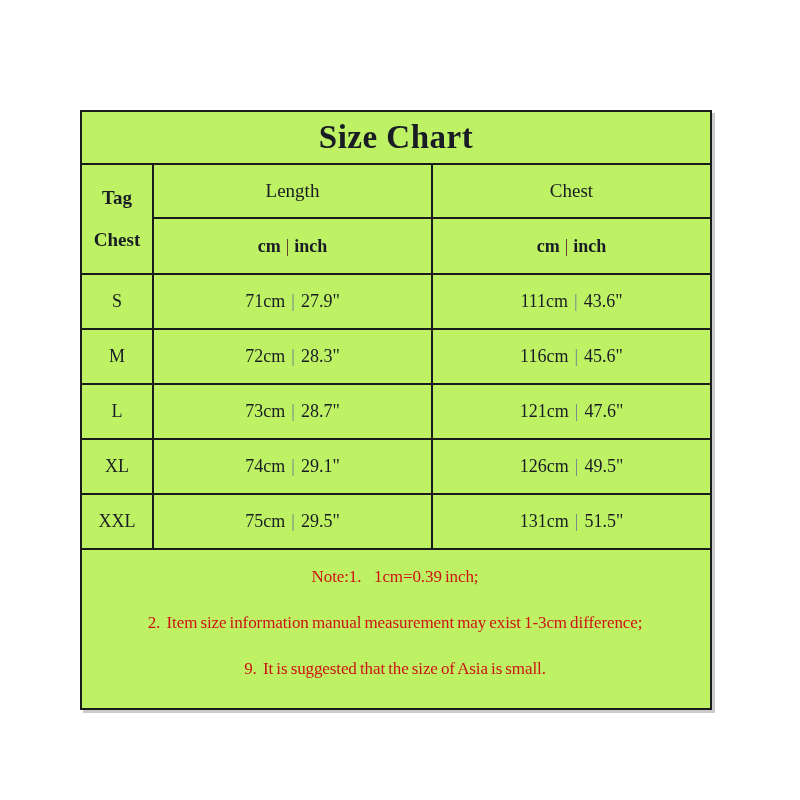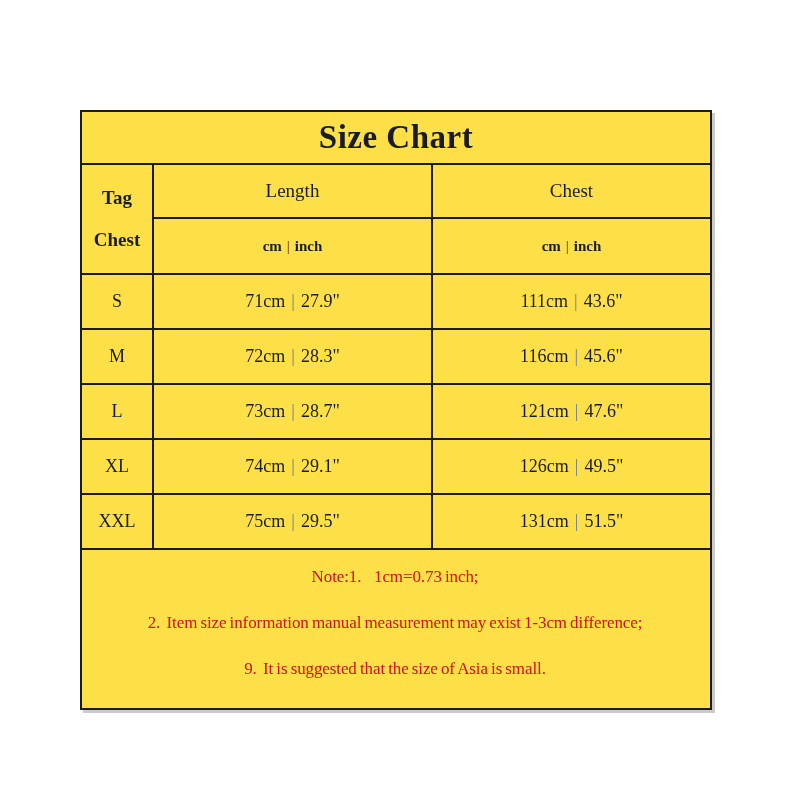--- a/index.html
+++ b/index.html
@@ -17,21 +17,21 @@
   }
   .chart-wrap {
     position: absolute;
     left: 80px;
     top: 110px;
   }
   table.size-chart {
     border-collapse: collapse;
     table-layout: fixed;
     width: 630px;
-    background: #fde047;
+    background: #bef264;
     box-shadow: 3px 3px 0 rgba(140,140,140,0.45);
     padding-left: 32px;
   }
   table.size-chart td {
     border: 2px solid #1b1b1b;
     text-align: center;
     vertical-align: middle;
     overflow: hidden;
   }
   .title-cell {
@@ -50,21 +50,21 @@
     text-align: center;
   }
   .measure-cell {
     height: 50px;
     font-weight: normal;
     font-size: 19px;
   }
   .unit-cell {
     height: 52px;
     font-weight: bold;
-    font-size: 15px;
+    font-size: 18px;
     border-radius: 23px;
   }
   .data-row td {
     height: 51px;
     font-size: 18px;
   }
   .tag-cell {
     font-size: 18px;
   }
   .pipe {
@@ -171,20 +171,20 @@
       <td>
         <span>75cm</span><span class="pipe">|</span><span>29.5"</span>
       </td>
       <td>
         <span>131cm</span><span class="pipe">|</span><span>51.5"</span>
       </td>
     </tr>
 
     <tr>
       <td colspan="3" class="notes-cell">
-        <p class="note-line">Note:1.    1cm=0.73 inch;</p>
+        <p class="note-line">Note:1.    1cm=0.39 inch;</p>
         <p class="note-line">2.  Item size information manual measurement may exist 1-3cm difference;</p>
         <p class="note-line">9.  It is suggested that the size of Asia is small.</p>
       </td>
     </tr>
   </tbody>
     </table>
 </div>
 
 </body></html>

